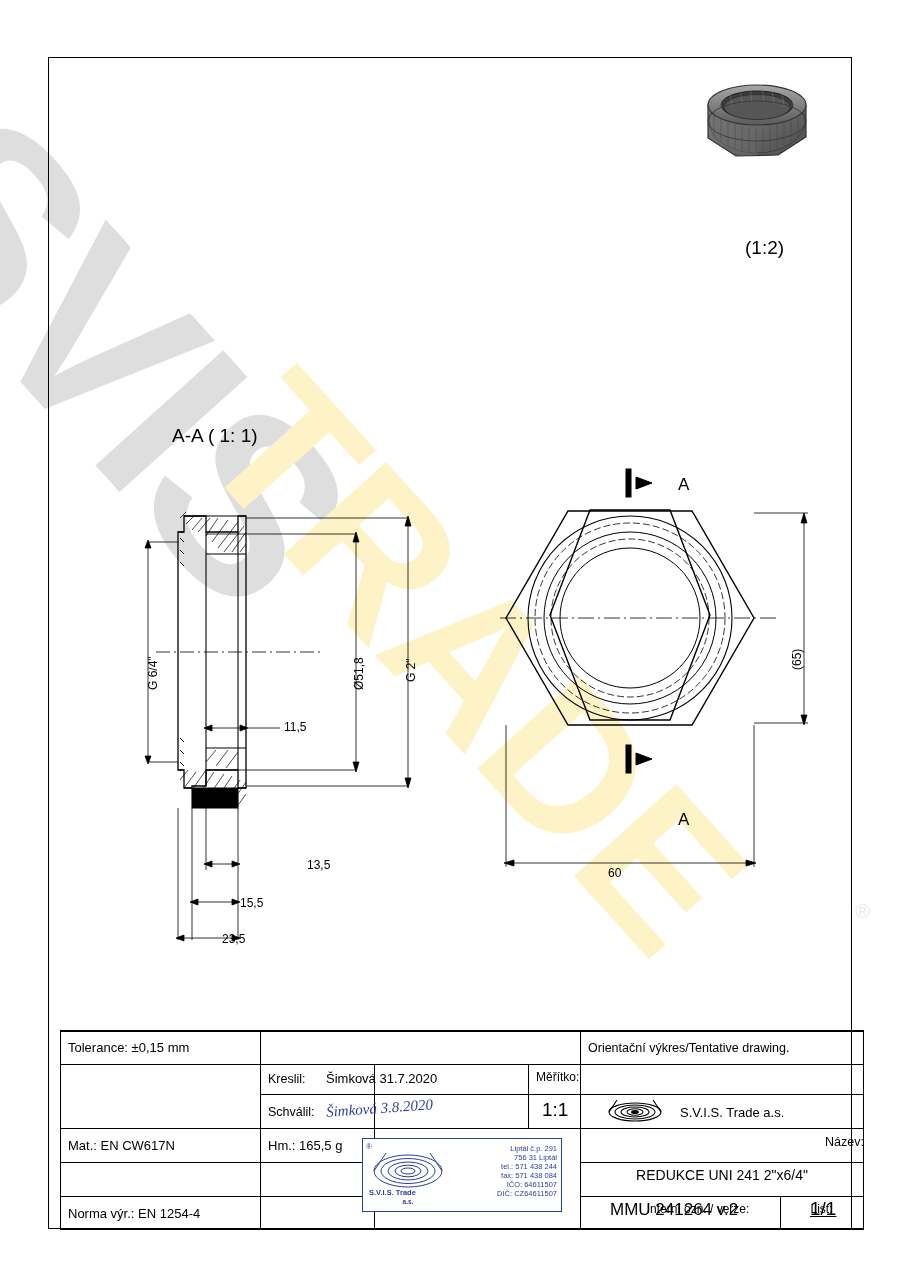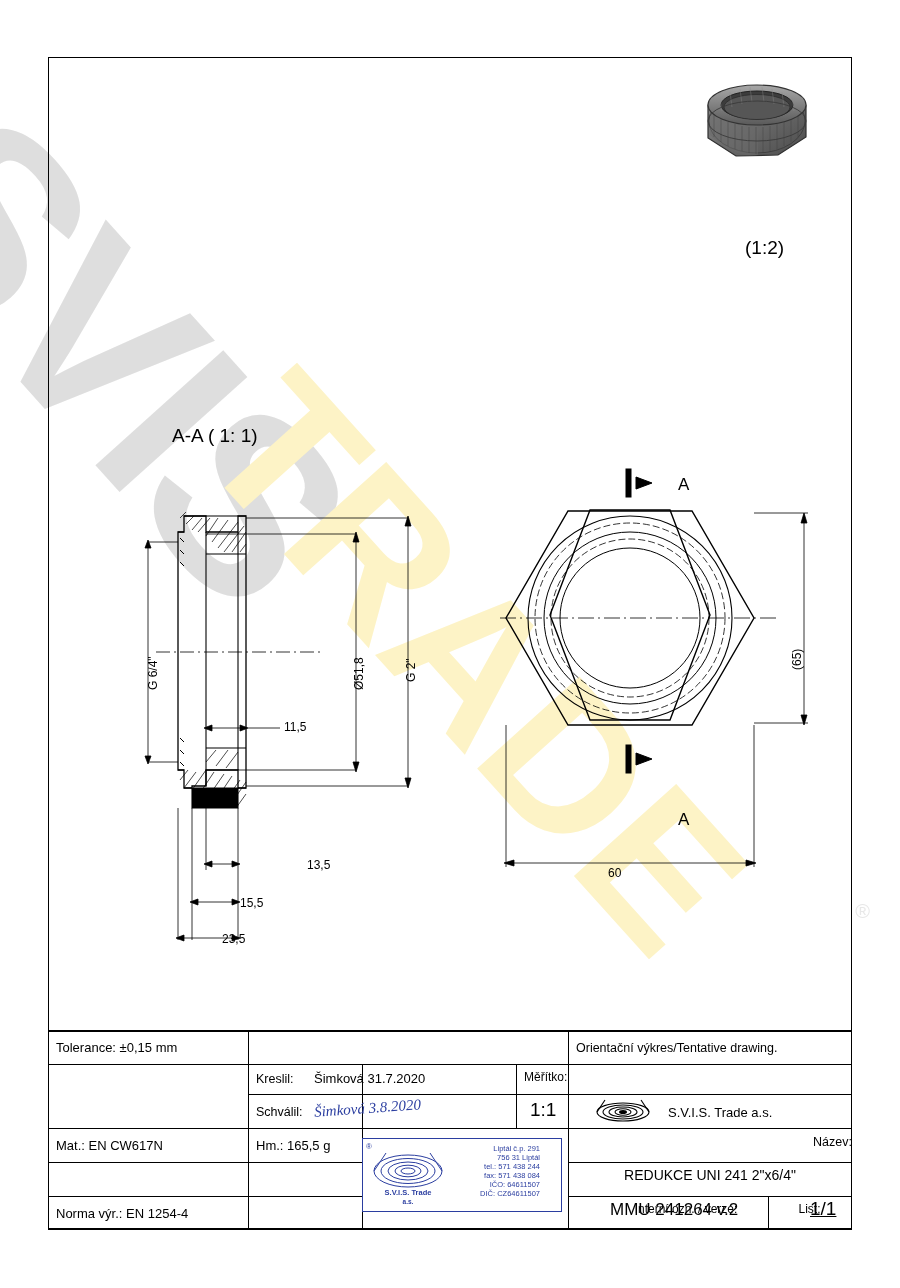--- a/index.html
+++ b/index.html
@@ -20,28 +20,28 @@
   .h{height:1px;}
   .v{width:1px;}
 
   
   .t{position:absolute;font-size:13px;white-space:nowrap;font-family:"Liberation Sans",sans-serif;}
   .t12{font-size:12px;}
   .t17{font-size:17px;}
   .rot{transform-origin:left top;transform:rotate(-90deg);}
 
   
-  .tb{position:absolute;left:48px;top:1030px;width:744px;height:199px;box-sizing:border-box;}
+  .tb{position:absolute;left:60px;top:1030px;width:744px;height:199px;box-sizing:border-box;}
   .tb .lbl{position:absolute;font-size:12.5px;}
   .tb .val{position:absolute;font-size:13px;}
 
   .stamp{position:absolute;left:362px;top:1138px;width:200px;height:74px;border:1.5px solid #2b3ea0;box-sizing:border-box;background:#fff;}
-  .stamp .st-txt{position:absolute;color:#2b3ea0;font-size:7.5px;line-height:9.3px;text-align:left;right:21px;}
+  .stamp .st-txt{position:absolute;color:#2b3ea0;font-size:7.5px;line-height:9.3px;text-align:left;right:4px;}
   .stamp .logo{position:absolute;left:6px;top:10px;width:78px;height:56px;}
-  .stamp .logo .lg-t{position:absolute;left:0;bottom:8px;width:78px;text-align:center;color:#2b3ea0;font-size:7.5px;font-weight:bold;}
+  .stamp .logo .lg-t{position:absolute;left:0;bottom:8px;width:78px;color:#2b3ea0;font-size:7.5px;font-weight:bold;}
   .stamp .logo .lg-t2{position:absolute;left:0;bottom:0px;width:78px;text-align:center;color:#2b3ea0;font-size:6.5px;font-weight:bold;}
 
   .sig{position:absolute;font-family:"Liberation Serif",serif;font-style:italic;color:#2b3ea0;font-size:15px;transform:rotate(-4deg);}
 
   .iso-wrap{position:absolute;left:690px;top:75px;width:130px;height:110px;}
   .scale2{position:absolute;left:745px;top:237px;font-size:19px;}
   .aa{position:absolute;left:160px;top:425px;font-size:19px;margin-left:12px;}
 
   svg{display:block;}
 </style>

